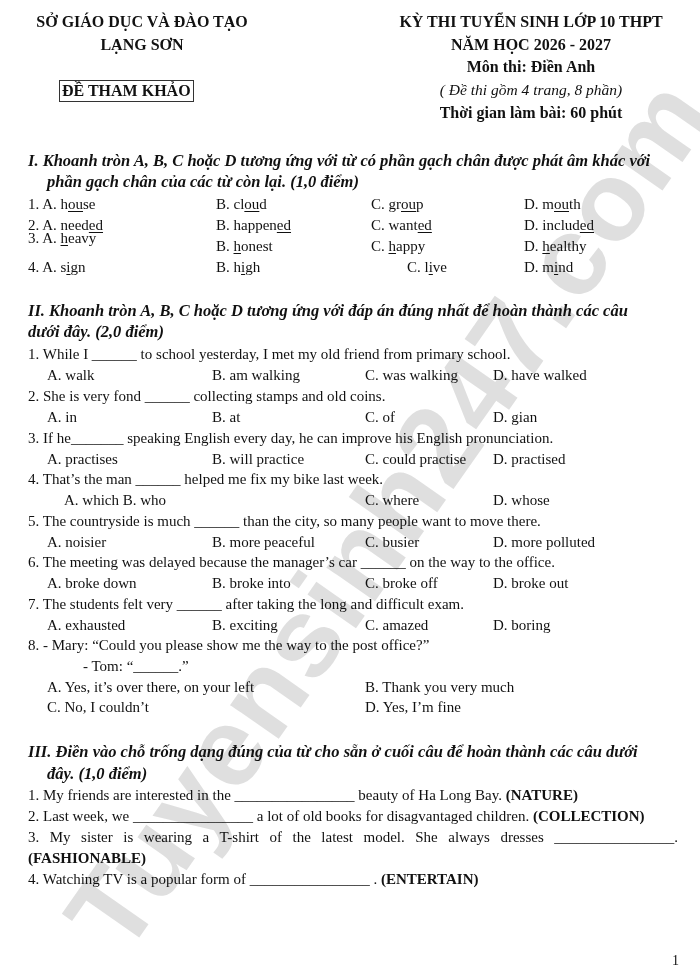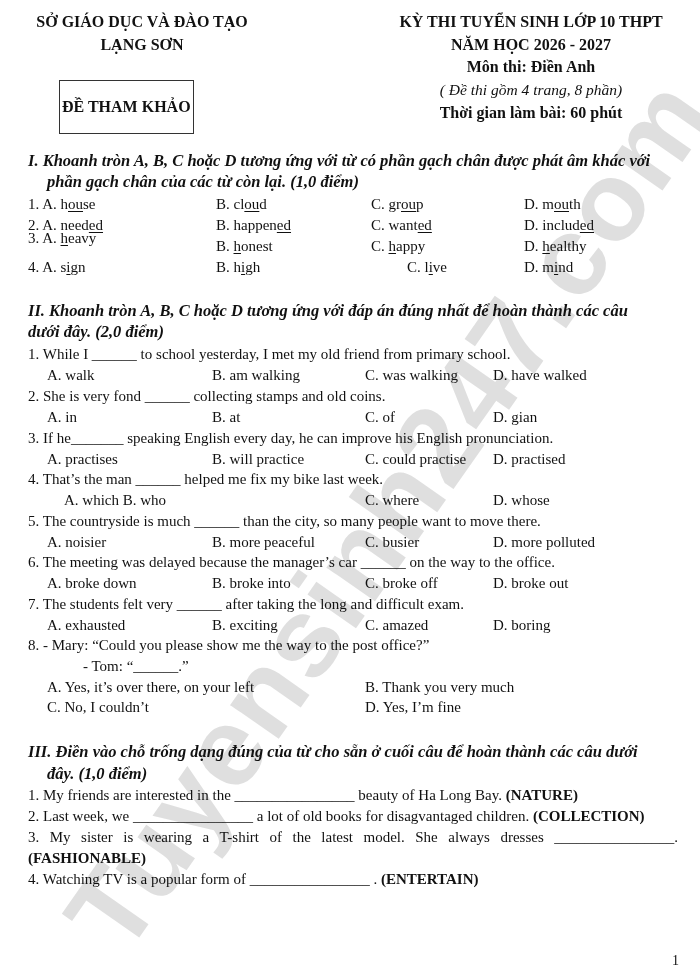--- a/index.html
+++ b/index.html
@@ -4,21 +4,21 @@
 <style>
   html, body { margin: 0; padding: 0; background: #ffffff; }
   body {
     width: 700px; height: 976px; position: relative; overflow: hidden;
     font-family: "Liberation Serif", "DejaVu Serif", serif;
     color: #111; font-size: 15px;
   }
   .abs { position: absolute; white-space: nowrap; }
   .bold { font-weight: bold; }
   .hdr { font-size: 16px; font-weight: bold; text-align: center; }
-  .box { border: 1px solid #333; padding: 16px 2px; line-height: 20px; }
+  .box { border: 1px solid #333; padding: 0 2px; line-height: 20px; }
   .sec { font-weight: bold; font-style: italic; font-size: 16.5px; }
   .row { font-size: 15px; line-height: 20px; }
   .u { text-decoration: underline; text-underline-offset: 2px; }
   .watermark {
     position: absolute; left: 10px; top: 480px;
     font-family: "Liberation Sans", "DejaVu Sans", sans-serif;
     font-weight: bold; font-size: 112px; color: rgba(170,170,170,0.38);
     transform: rotate(-55deg); transform-origin: 0 0;
     white-space: nowrap; pointer-events: none; letter-spacing: 2px;
   }

